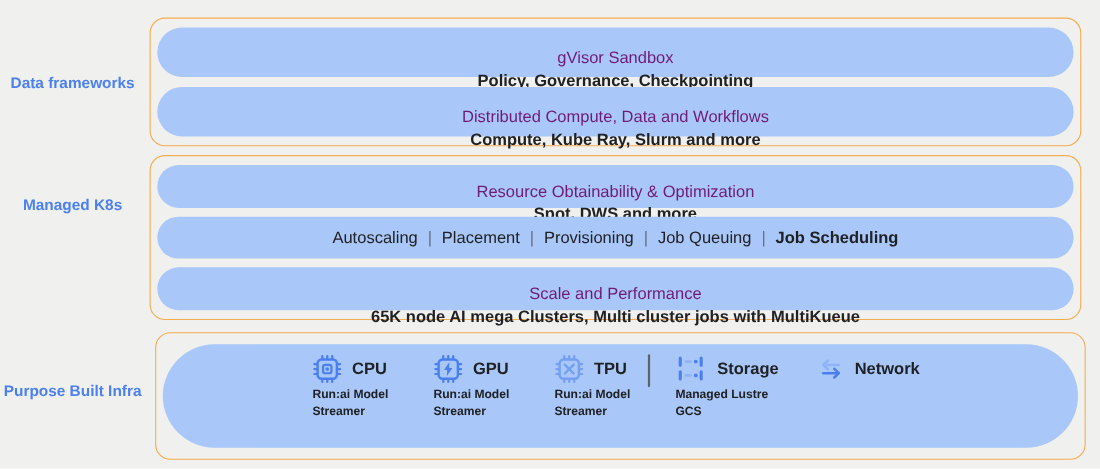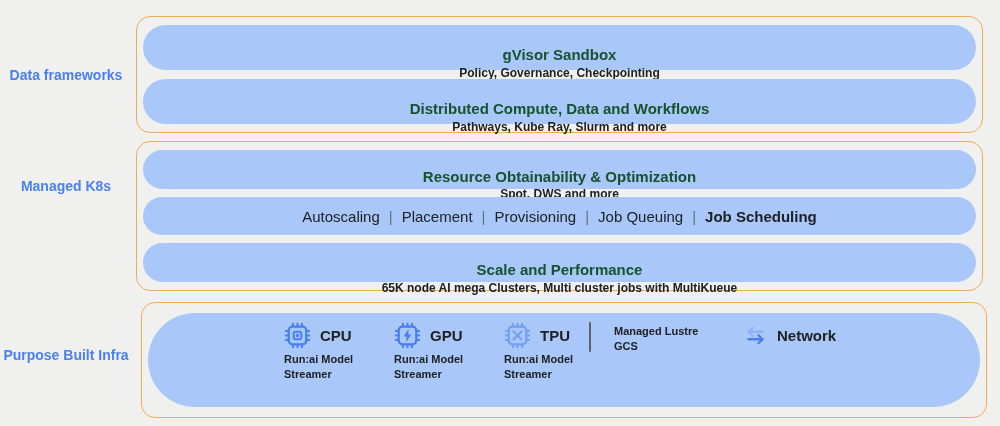--- a/index.html
+++ b/index.html
@@ -23,22 +23,22 @@
     box-sizing:border-box;display:flex;flex-direction:column;
   }
   #frame-1{left:136px;top:16px;width:847px;height:117px;padding:8px 6px;gap:9px;}
   #frame-2{left:136px;top:141px;width:847px;height:150px;padding:8px 6px;gap:8px;}
   #frame-3{left:141px;top:302px;width:846px;height:116px;padding:10px 6px;}
   
   .pill{
     flex:1;min-height:0;background:#a9c7f8;border-radius:999px;
     display:flex;flex-direction:column;align-items:center;justify-content:center;
   }
-  .pill-title{font-size:15px;font-weight:bold;color:#14532d;line-height:1.25;margin-top:32px;}
-  .pill-sub{font-size:12px;font-weight:bold;color:#202124;line-height:1.3;margin-top:1px;}
+  .pill-title{font-size:15px;font-weight:normal;color:#701a75;line-height:1.25;margin-top:32px;}
+  .pill-sub{font-size:15px;font-weight:bold;color:#202124;line-height:1.3;margin-top:1px;}
   
   .items-row{font-size:15px;color:#202124;}
   .items-row .item{font-weight:normal;}
   .items-row .item.bold{font-weight:bold;}
   .items-row .sep{color:#66707c;padding:0 9px;font-weight:normal;}
   
   .infra-pill{position:relative;text-decoration:underline;}
   .infra-col{position:absolute;top:8px;}
   #col-cpu{left:136px;}
   #col-gpu{left:246px;}
@@ -61,21 +61,21 @@
   <div class="side-label" id="side-label-2">Managed K8s</div>
   <div class="side-label" id="side-label-3">Purpose Built Infra</div>
 
   <div class="frame" id="frame-1">
     <div class="pill">
       <div class="pill-title">gVisor Sandbox</div>
       <div class="pill-sub">Policy, Governance, Checkpointing</div>
     </div>
     <div class="pill">
       <div class="pill-title">Distributed Compute, Data and Workflows</div>
-      <div class="pill-sub">Pathways, Kube Ray, Slurm and more</div>
+      <div class="pill-sub">Compute, Kube Ray, Slurm and more</div>
     </div>
   </div>
 
   <div class="frame" id="frame-2">
     <div class="pill">
       <div class="pill-title">Resource Obtainability &amp; Optimization</div>
       <div class="pill-sub">Spot, DWS and more</div>
     </div>
     <div class="pill">
       <div class="items-row">
@@ -169,20 +169,37 @@
           </svg>
           <span class="infra-label">TPU</span>
         </div>
         <div class="infra-sub">Run:ai Model
 Streamer</div>
       </div>
 
       <div class="vdivider"></div>
 
       <div class="infra-col" id="col-storage">
+        <div class="infra-head">
+          <svg class="icon" width="29" height="28" viewBox="0 0 25 24">
+            <g>
+              <rect x="2.6" y="2.6" width="2.4" height="8" rx="1.2" fill="#4a80ee"></rect>
+              <rect x="7.2" y="5.5" width="5.6" height="2.2" rx="1.1" fill="#8fb3f6"></rect>
+              <circle cx="16" cy="6.6" r="1.5" fill="#4a80ee"></circle>
+              <rect x="19" y="2.6" width="2.4" height="8" rx="1.2" fill="#4a80ee"></rect>
+            </g>
+            <g>
+              <rect x="2.6" y="13.4" width="2.4" height="8" rx="1.2" fill="#4a80ee"></rect>
+              <rect x="7.2" y="16.3" width="5.6" height="2.2" rx="1.1" fill="#8fb3f6"></rect>
+              <circle cx="16" cy="17.4" r="1.5" fill="#4a80ee"></circle>
+              <rect x="19" y="13.4" width="2.4" height="8" rx="1.2" fill="#4a80ee"></rect>
+            </g>
+          </svg>
+          <span class="infra-label">Storage</span>
+        </div>
         <div class="infra-sub">Managed Lustre
 GCS</div>
       </div>
 
       <div class="infra-col" id="col-network">
         <div class="infra-head">
           <svg class="icon" width="25" height="25" viewBox="0 0 24 24">
             <g fill="none" stroke="#8fb3f6" stroke-width="2.2" stroke-linecap="round" stroke-linejoin="round">
               <path d="M9.2 4.6 L5.2 8.4 L9.2 12.2"></path>
               <path d="M5.8 8.4 H18.8"></path>

